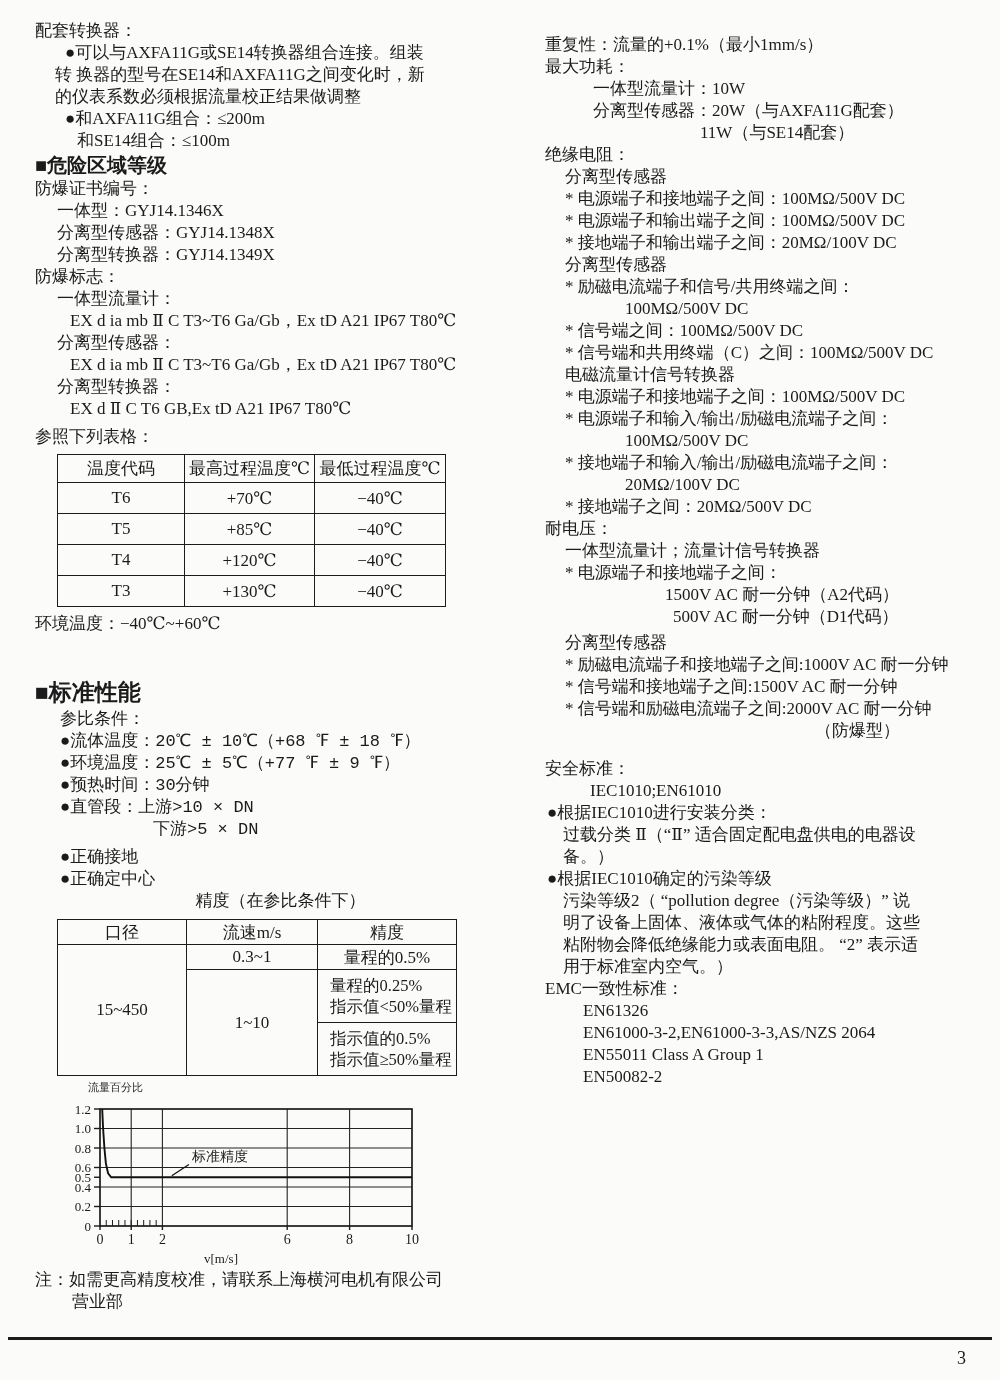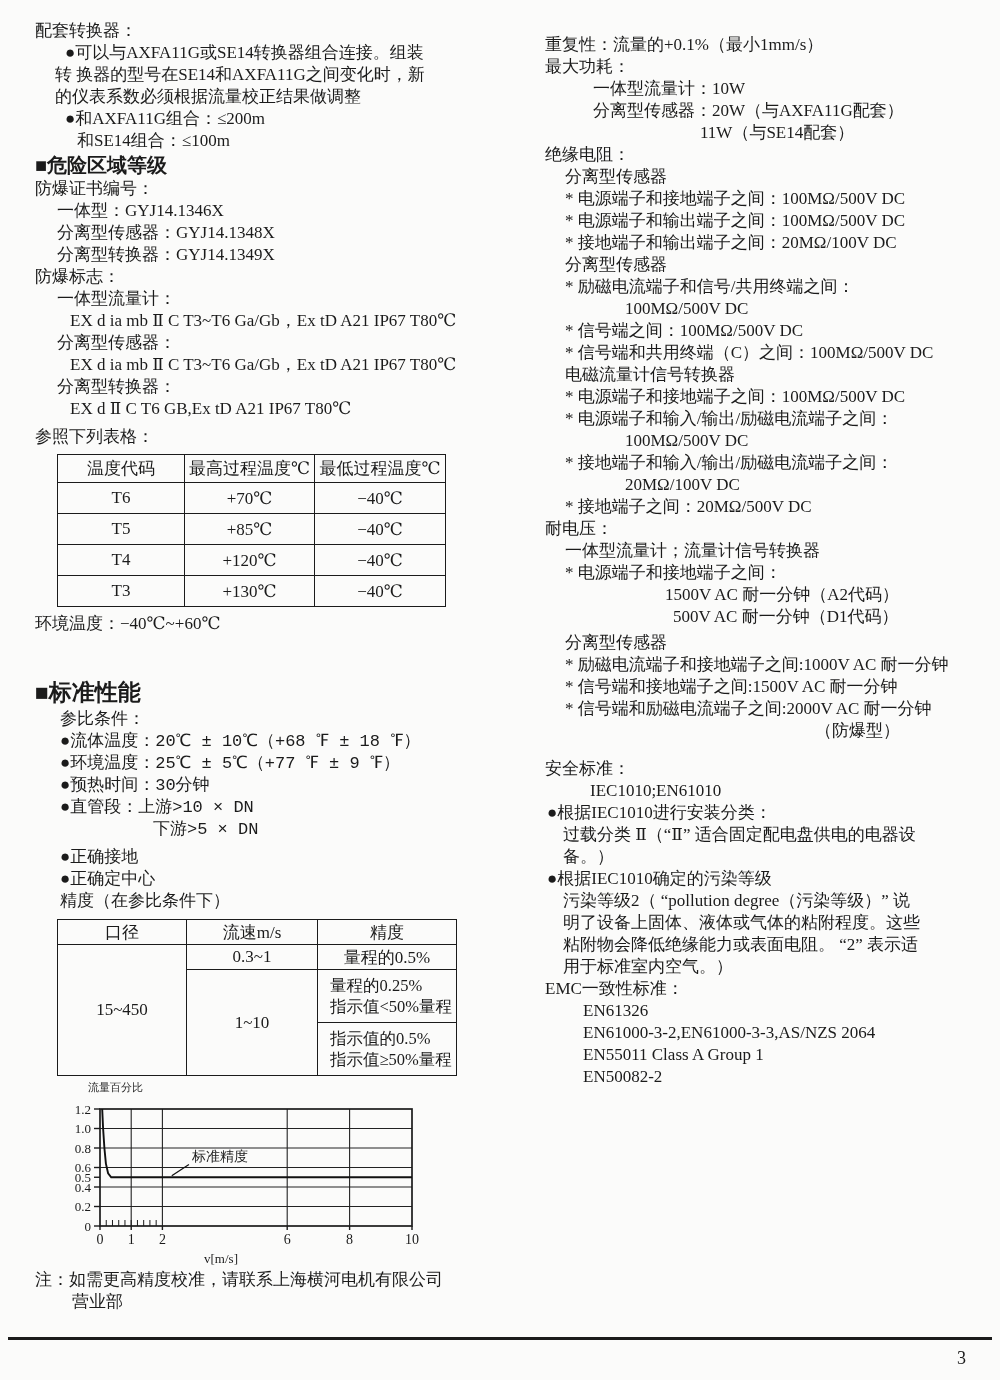--- a/index.html
+++ b/index.html
@@ -103,21 +103,21 @@
     <div id="lines-c">
         <div class="ln hd2">■标准性能</div>
         <div class="ln" style="padding-left: 25px;">参比条件：</div>
         <div class="ln" style="padding-left: 25px;">●流体温度：20℃ ± 10℃（+68 ℉ ± 18 ℉）</div>
         <div class="ln" style="padding-left: 25px;">●环境温度：25℃ ± 5℃（+77 ℉ ± 9 ℉）</div>
         <div class="ln" style="padding-left: 25px;">●预热时间：30分钟</div>
         <div class="ln" style="padding-left: 25px;">●直管段：上游&gt;10 × DN</div>
         <div class="ln" style="padding-left: 118px;">下游&gt;5 × DN</div>
         <div class="ln" style="padding-left: 25px; margin-top: 6px;">●正确接地</div>
         <div class="ln" style="padding-left: 25px;">●正确定中心</div>
-        <div class="ln" style="padding-left: 25px;">精度（在参比条件下）</div>
+        <div class="ln" style="padding-left: 25px; text-align: center;">精度（在参比条件下）</div>
       </div>
 
     <table class="tbl acc">
       <tbody>
         <tr>
           <th style="width:128px">口径</th>
           <th style="width:130px">流速m/s</th>
           <th style="width:130px">精度</th>
         </tr>
         <tr>

